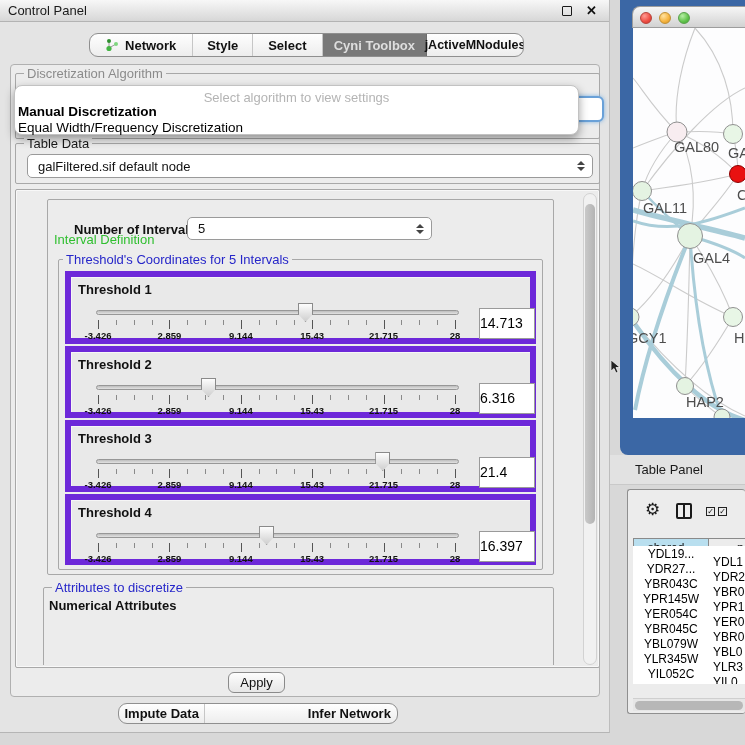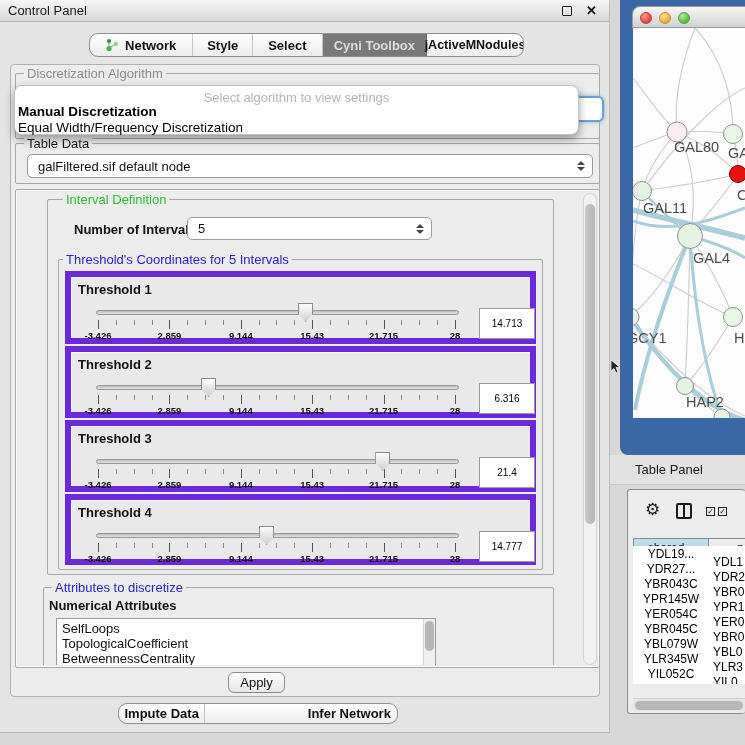--- a/index.html
+++ b/index.html
@@ -68,21 +68,21 @@
   .thumb { position:absolute; top:26px; width:15px; height:19px; background:linear-gradient(#fdfdfd,#cfcfcf); border:1px solid #8a8a8a; clip-path:polygon(0 0,100% 0,100% 58%,50% 100%,0 58%); }
   .ticks-minor { position:absolute; left:27px; top:43px; width:358px; height:5px;
       background:repeating-linear-gradient(to right,#8a8a8a 0,#8a8a8a 1px,transparent 1px,transparent 17.85px); }
   .ticks-major { position:absolute; left:27px; top:43px; width:359px; height:9px;
       background:repeating-linear-gradient(to right,#555 0,#555 1px,transparent 1px,transparent 71.4px); }
   .tick-labels { position:absolute; left:27px; top:53px; width:357px; height:12px; }
   .tick-labels span { position:absolute; transform:translateX(-50%); font-size:9.5px; font-weight:bold; color:#111; white-space:nowrap; }
   .tick-labels span:nth-child(1){left:0;} .tick-labels span:nth-child(2){left:20%;}
   .tick-labels span:nth-child(3){left:40%;} .tick-labels span:nth-child(4){left:60%;}
   .tick-labels span:nth-child(5){left:80%;} .tick-labels span:nth-child(6){left:100%;}
-  .value-box { position:absolute; left:408px; top:31px; width:56px; height:31px; background:#fff; border:1px solid #9a9a9a; font-size:10px; color:#000; text-align:center; line-height:29px; }
+  .value-box { position:absolute; left:408px; top:31px; width:56px; height:31px; background:#fff; border:1px solid #9a9a9a; font-size:14px; color:#000; line-height:29px; }
 
   #attr-group { left:3px; top:393px; width:511px; height:84px; }
   .attr-sub { position:absolute; left:5px; top:10px; font-size:13px; font-weight:bold; color:#111; }
   #attr-list { position:absolute; left:12px; top:30px; width:380px; height:52px; background:#fff; border:1px solid #9c9c9c; overflow:hidden; }
   .list-item { position:absolute; left:5px; font-size:13px; color:#111; line-height:15px; white-space:nowrap; }
   #attr-scroll { position:absolute; right:0; top:0; bottom:0; width:12px; background:#efefef; border-left:1px solid #d5d5d5; }
   #attr-scroll .lthumb { position:absolute; left:1px; top:2px; width:9px; height:30px; background:#b7b7b7; border-radius:5px; }
 
   .apply-btn { position:absolute; left:217px; top:607px; width:57px; height:21px; background:linear-gradient(#fdfdfd,#e6e6e6); border:1px solid #8a8a8a; border-radius:6px; font-size:13px; color:#111; text-align:center; line-height:19px; }
 
@@ -175,21 +175,21 @@
               <i class="up"></i>
               <i class="dn"></i>
             </span>
         </div>
       </div>
 
       <div class="group" id="outer-box">
         <div id="scrollport">
 
           <div class="group" id="interval-group">
-            <span class="group-label green" style="left:15px;">Interval Definition</span>
+            <span class="group-label green" style="left:3px;margin-top:40px;">Interval Definition</span>
             <span class="noi-label">Number of Intervals</span>
             <div class="combobox" id="noi-combo">
               <span class="combo-text">5</span>
               <span class="spinner">
                   <i class="up"></i>
                   <i class="dn"></i>
                 </span>
             </div>
 
             <div class="group" id="thresh-group">
@@ -253,36 +253,28 @@
                 <div class="ticks-major"></div>
                 <div class="thumb" style="left: 188.107px;"></div>
                 <div class="tick-labels">
                   <span>-3.426</span>
                   <span>2.859</span>
                   <span>9.144</span>
                   <span>15.43</span>
                   <span>21.715</span>
                   <span>28</span>
                 </div>
-                <div class="value-box">14.777</div>
+                <div class="value-box">16.397</div>
               </div>
             </div>
           </div>
 
           <div class="group" id="attr-group">
             <span class="group-label blue">Attributes to discretize</span>
             <span class="attr-sub">Numerical Attributes</span>
-            <div id="attr-list">
-              <div class="list-item" style="top:2px;">SelfLoops</div>
-              <div class="list-item" style="top:17px;">TopologicalCoefficient</div>
-              <div class="list-item" style="top:32px;">BetweennessCentrality</div>
-              <div id="attr-scroll">
-                  <div class="lthumb"></div>
-                </div>
-            </div>
           </div>
 
         </div>
         <div id="vscroll">
             <div class="vthumb"></div>
           </div>
       </div>
 
       <div class="apply-btn">Apply</div>
     </div>

